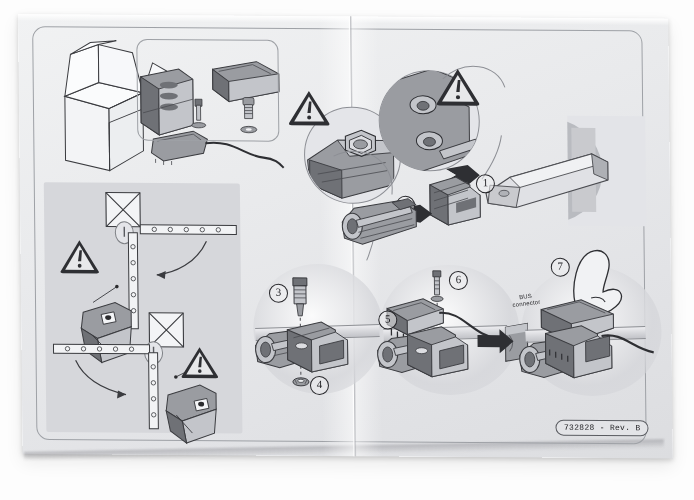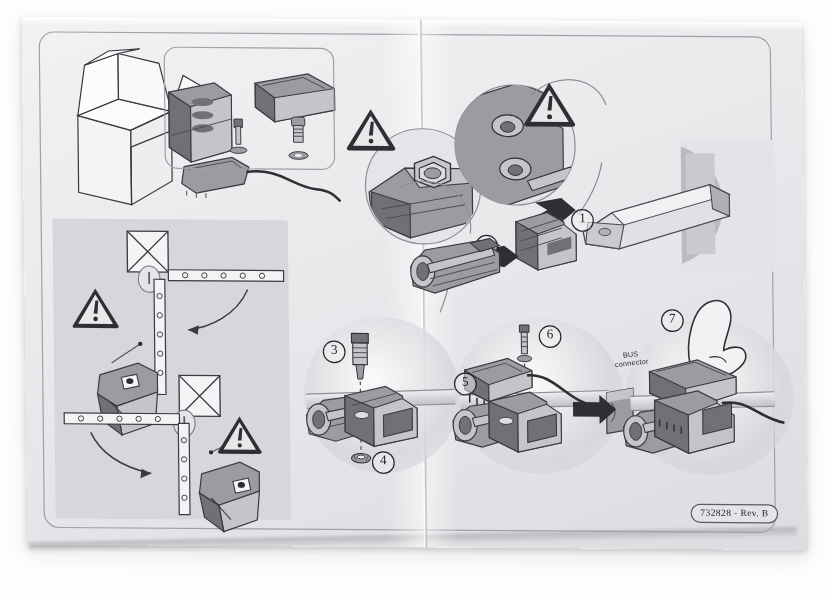--- a/index.html
+++ b/index.html
@@ -64,21 +64,21 @@
   #parts-card{position:absolute;left:118px;top:24px;width:140px;height:100px;
     border:1.1px solid #9ea1a6;border-radius:11px;}
 
   
   #orient-panel{position:absolute;left:24px;top:168px;width:196px;height:250px;
     background:#d6d7db;border-radius:2px;}
 
   
   #rev-tag{position:absolute;right:24px;bottom:22px;padding:2px 7px 3px 7px;
     border:1px solid #5a5c61;border-radius:8px;background:#e3e4e7;
-    font-family:Liberation Serif, serif;font-size:8px;color:#1f1f22;letter-spacing:.3px;white-space:nowrap;text-align:right;}
+    font-family:Liberation Mono, monospace;font-size:8px;color:#1f1f22;letter-spacing:.3px;white-space:nowrap;text-align:right;}
 
   
   .rail{position:absolute;height:11px;background:linear-gradient(#ededf0,#d4d5d9 55%,#c2c3c8);
     border-top:1px solid #8e9095;border-bottom:1px solid #8e9095;}
 
   svg{display:block;overflow:visible;}
   .g-dark{fill:#6f7176;}
   .g-mid{fill:#9a9ca1;}
   .g-lite{fill:#c3c5ca;}
   .g-pale{fill:#dcdde1;}

